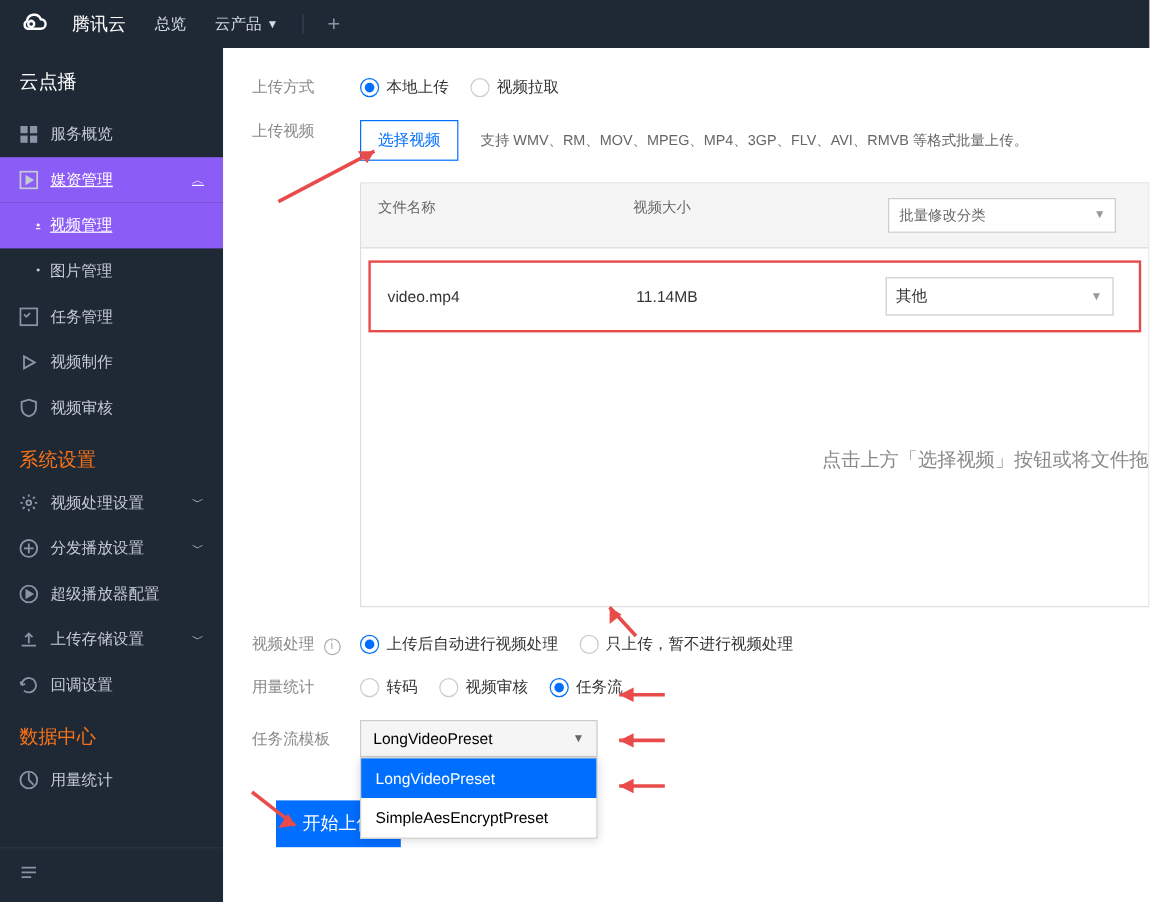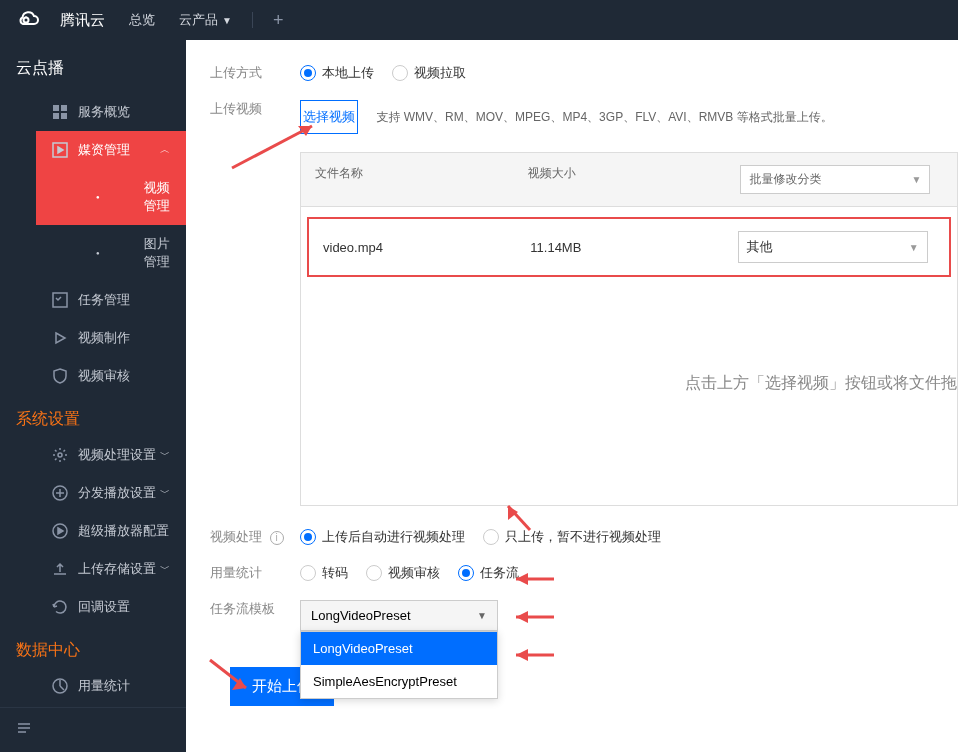--- a/index.html
+++ b/index.html
@@ -11,42 +11,42 @@
 .topbar-item { margin-left: 24px; font-size: 13px; color: #d5d9e0; cursor: pointer; display: flex; align-items: center; gap: 4px; }
 .topbar-divider { width: 1px; height: 16px; background: #3a4556; margin: 0 20px; }
 .plus-btn { font-size: 18px; color: #8a94a6; cursor: pointer; }
 
 .layout { display: flex; height: 712px; }
 
 .sidebar { width: 186px; background: #1f2936; color: #c5cad3; display: flex; flex-direction: column; overflow-y: auto; }
 .sidebar::-webkit-scrollbar { width: 6px; }
 .sidebar::-webkit-scrollbar-thumb { background: #3a4556; }
 .sidebar-title { color: #fff; font-size: 16px; font-weight: 500; padding: 18px 16px 14px; }
-.sidebar-item { display: flex; align-items: center; padding: 10px 16px; font-size: 13px; cursor: pointer; position: relative; margin-left: 36px; }
-.sidebar-item.active { background: #ef4444; color: #fff; }
+.sidebar-item { display: flex; align-items: center; padding: 10px 16px; font-size: 13px; cursor: pointer; position: relative; }
+.sidebar-item.active { background: #8b5cf6; color: #fff; text-decoration: underline; }
 .sidebar-item .icon { width: 16px; height: 16px; margin-right: 10px; flex-shrink: 0; }
 .sidebar-item .chevron { margin-left: auto; font-size: 10px; }
-.sidebar-subitem { padding-left: 60px; font-size: 13px; gap: 36px; }
+.sidebar-subitem { padding-left: 30px; font-size: 13px; }
 .sidebar-subitem.active { color: #fff; font-weight: 500; }
 .sidebar-section { color: #f97316; font-size: 16px; padding: 14px 16px 6px; }
 .sidebar-collapse { margin-top: auto; padding: 12px 16px; border-top: 1px solid #2a3544; }
 
 .main { flex: 1; background: #fff; padding: 24px 0 0 14px; overflow: hidden; position: relative; }
 .content { background: #fff; padding: 0 0 0 10px; }
 
 .form-row { display: flex; align-items: center; margin-bottom: 18px; }
 .form-label { width: 90px; font-size: 13px; color: #888; flex-shrink: 0; }
 .form-control { display: flex; align-items: center; gap: 18px; }
 
 .radio { display: inline-flex; align-items: center; gap: 6px; cursor: pointer; font-size: 13px; color: #333; }
 .radio-circle { width: 16px; height: 16px; border: 1px solid #ccc; border-radius: 50%; display: inline-flex; align-items: center; justify-content: center; }
 .radio.checked .radio-circle { border-color: #006eff; }
 .radio.checked .radio-circle::after { content: ""; width: 8px; height: 8px; background: #006eff; border-radius: 50%; }
 
-.select-video-btn { border: 1px solid #006eff; color: #006eff; background: #fff; padding: 7px 2px; font-size: 13px; cursor: pointer; }
+.select-video-btn { border: 1px solid #006eff; color: #006eff; background: #fff; padding: 7px 14px; font-size: 13px; cursor: pointer; }
 .hint-text { font-size: 12px; color: #666; margin-left: 14px; }
 
 .table-area { margin-left: 90px; border: 1px solid #ddd; height: 354px; position: relative; }
 .table-header { display: flex; background: #f5f5f5; border-bottom: 1px solid #ddd; padding: 12px 14px; font-size: 12px; color: #666; }
 .col-name { flex: 1.05; }
 .col-size { flex: 1.05; }
 .col-cat { flex: 1; }
 .category-select-header { border: 1px solid #ccc; background: #fff; padding: 5px 8px; display: flex; justify-content: space-between; align-items: center; font-size: 12px; width: 190px; }
 
 .table-row { display: flex; align-items: center; padding: 12px 14px; border: 2px solid #e94b4b; margin: 10px 6px 0; }
@@ -274,21 +274,21 @@
               <span class="radio-circle"></span>
               <span>视频审核</span>
             </label>
             <label class="radio checked">
               <span class="radio-circle"></span>
               <span>任务流</span>
             </label>
           </div>
         </div>
 
-        <div class="form-row" style="align-items:flex-start">
+        <div class="form-row" style="align-items:center">
           <div class="form-label">任务流模板</div>
           <div class="dropdown-wrap">
             <div class="dropdown-toggle">
               <span>LongVideoPreset</span>
               <span style="font-size:10px;color:#666">▼</span>
             </div>
             <div class="dropdown-menu">
               <div class="dropdown-option selected">LongVideoPreset</div>
               <div class="dropdown-option">SimpleAesEncryptPreset</div>
             </div>

